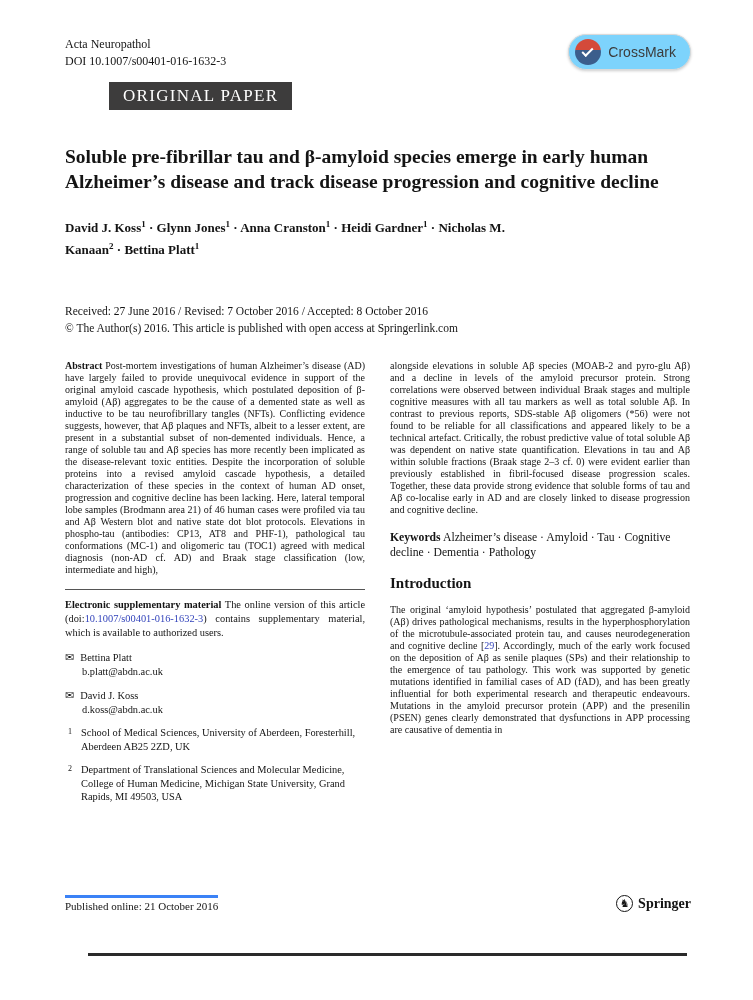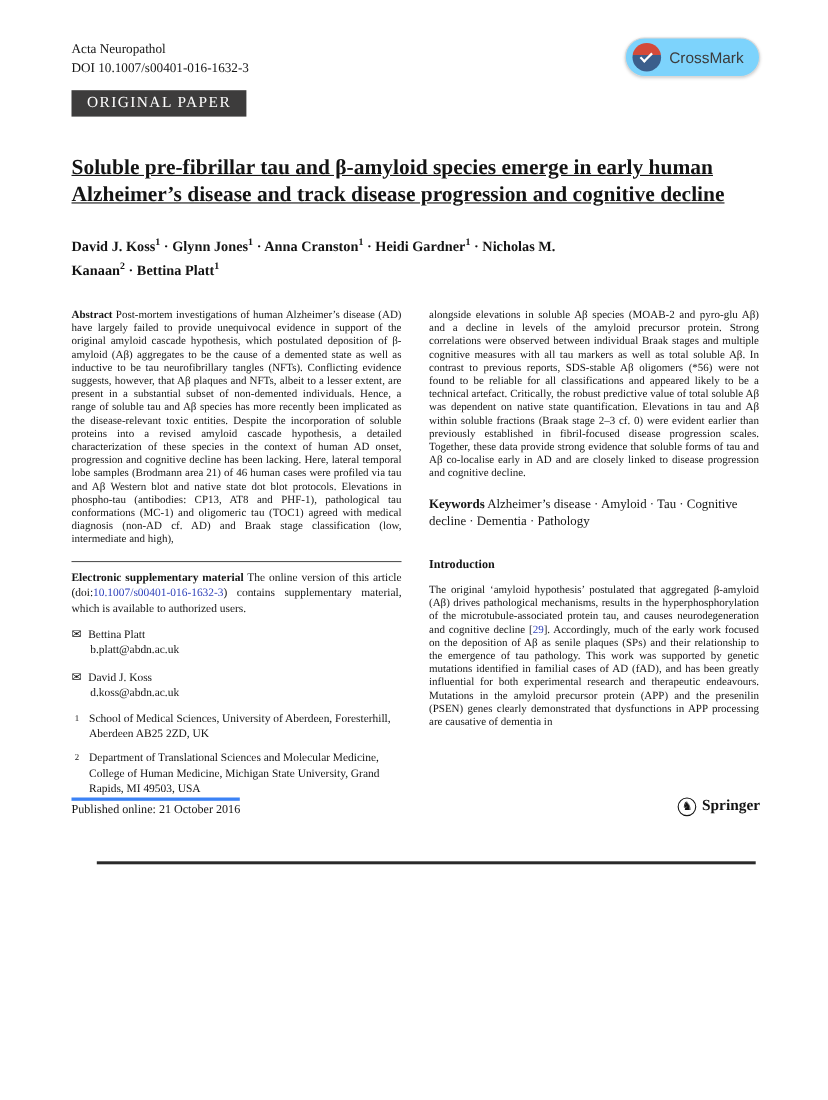--- a/index.html
+++ b/index.html
@@ -1,37 +1,37 @@
 <!DOCTYPE html>
 <html lang="en" style="--link: #3344bb; --badge-bg: #3d3c3c; --cm-red: #d44a3a; --cm-blue: #3b5e8c;"><head>
 <meta charset="utf-8">
 <style>
   * { margin:0; padding:0; box-sizing:border-box; }
   html,body { background:#ffffff; }
   body { width:753px; height:1000px; font-family:"Liberation Serif", serif; color:#141414; }
-  .page { position:relative; width:753px; height:786px; padding:36px 62px 12px 65px;
+  .page { position:relative; width:753px; height:956px; padding:36px 62px 0 65px;
           display:flex; flex-direction:column; overflow:hidden; }
 
   
   .top { display:flex; justify-content:space-between; align-items:flex-start; }
   .journal-block div { font-size:12px; line-height:1.4; }
   .crossmark { display:flex; align-items:center; gap:7px; border:1px solid #d9d9d9; border-radius:20px;
                padding:4px 14px 4px 6px; box-shadow:0 1px 3px rgba(0,0,0,.2); background:#7dd3fc;
                font-family:"Liberation Sans", sans-serif; font-size:14px; color:#3c3c3c; margin-top:-2px; cursor:pointer; }
   .cm-icon { position:relative; width:26px; height:26px; border-radius:50%; flex:0 0 auto;
              background:linear-gradient(180deg, var(--cm-red,#d44a3a) 44%, var(--cm-blue,#3b5e8c) 44%); }
   .cm-check { position:absolute; left:7px; top:9px; width:11px; height:6px;
               border-left:2.5px solid #fff; border-bottom:2.5px solid #fff; transform:rotate(-45deg); }
 
   
   .badge { display:inline-block; width:fit-content; margin-top:12px; background:var(--badge-bg,#3d3c3c);
-           color:#fff; font-size:14px; letter-spacing:1.3px; padding:4px 14px; }
+           color:#fff; font-size:17px; letter-spacing:1.3px; padding:4px 14px;margin-left:44px; }
 
   
-  .title { margin-top:34px; font-size:19.5px; font-weight:bold; line-height:1.3; max-width:640px;text-decoration:underline; }
+  .title { margin-top:34px; font-size:19.5px; font-weight:bold; line-height:1.3; max-width:640px; }
   .authors { margin-top:22px; font-size:13px; font-weight:bold; line-height:1.6; max-width:480px; }
   .authors sup { font-size:9px; }
   .dates { margin-top:42px; font-size:11.5px; line-height:1.45; }
   .dates div { margin:0; }
 
   
   .columns { margin-top:24px; display:flex; gap:25px; flex:1; }
   .col { width:300px; flex:0 0 300px; }
   .body-text { font-size:10px; line-height:1.2; text-align:justify; }
   .lead { font-weight:bold; }
@@ -47,21 +47,21 @@
   .corr { margin-top:10px; }
   .env { margin-right:6px; font-size:11px; }
   .email { padding-left:17px; }
   .affil-list { margin-top:6px; }
   .affil { position:relative; margin-top:9px; padding-left:16px; }
   .affil sup { position:absolute; left:3px; top:1px; font-size:8px; }
 
   
   .keywords { margin-top:14px; font-size:11.7px; line-height:1.3; }
   .kw-label { font-weight:bold; }
-  .section-h { margin-top:26px; font-size:11px; font-weight:bold;font-family:Liberation Serif, serif; }
+  .section-h { margin-top:14px; font-size:15px; font-weight:bold;font-family:Liberation Serif, serif; }
   .intro-p { margin-top:12px; }
 
   
   .footer { margin-top:auto; display:flex; justify-content:space-between; align-items:flex-end; padding-bottom:44px; }
   .pub { font-size:11px; border-top:3px solid #3b82f6; padding-top:2px; }
   .springer { display:flex; align-items:center; gap:5px; font-size:14px; font-weight:bold; }
   .sp-icon { width:17px; height:17px; border:1.5px solid #141414; border-radius:50%;
              display:flex; align-items:center; justify-content:center; font-size:11px; line-height:1; font-weight:normal; }
 
   .page-edge { position:absolute; left:88px; bottom:0; width:599px; height:3px; background:#2a2a2a; }
@@ -83,20 +83,24 @@
       <span>CrossMark</span>
     </div>
   </header>
 
   <div class="badge">ORIGINAL PAPER</div>
 
   <h1 class="title">Soluble pre-fibrillar tau and β-amyloid species emerge in early human Alzheimer’s disease and track disease progression and cognitive decline</h1>
 
   <div class="authors"><span>David J. Koss<sup>1</sup></span> · <span>Glynn Jones<sup>1</sup></span> · <span>Anna Cranston<sup>1</sup></span> · <span>Heidi Gardner<sup>1</sup></span> · <span>Nicholas M. Kanaan<sup>2</sup></span> · <span>Bettina Platt<sup>1</sup></span></div>
 
+  <div class="dates">
+    <div>Received: 27 June 2016 / Revised: 7 October 2016 / Accepted: 8 October 2016</div>
+    <div>© The Author(s) 2016. This article is published with open access at Springerlink.com</div>
+  </div>
 
   <div class="columns">
 
     <div class="col">
       <p class="body-text"><b class="lead">Abstract</b>
         <span>Post-mortem investigations of human Alzheimer’s disease (AD) have largely failed to provide unequivocal evidence in support of the original amyloid cascade hypothesis, which postulated deposition of β-amyloid (Aβ) aggregates to be the cause of a demented state as well as inductive to be tau neurofibrillary tangles (NFTs). Conflicting evidence suggests, however, that Aβ plaques and NFTs, albeit to a lesser extent, are present in a substantial subset of non-demented individuals. Hence, a range of soluble tau and Aβ species has more recently been implicated as the disease-relevant toxic entities. Despite the incorporation of soluble proteins into a revised amyloid cascade hypothesis, a detailed characterization of these species in the context of human AD onset, progression and cognitive decline has been lacking. Here, lateral temporal lobe samples (Brodmann area 21) of 46 human cases were profiled via tau and Aβ Western blot and native state dot blot protocols. Elevations in phospho-tau (antibodies: CP13, AT8 and PHF-1), pathological tau conformations (MC-1) and oligomeric tau (TOC1) agreed with medical diagnosis (non-AD cf. AD) and Braak stage classification (low, intermediate and high),</span></p>
 
       <div class="fnblock">
         <p class="esm"><b>Electronic supplementary material</b>
           <span>The online version of this article (doi:</span><span class="link">10.1007/s00401-016-1632-3</span><span>) contains supplementary material, which is available to authorized users.</span></p>

